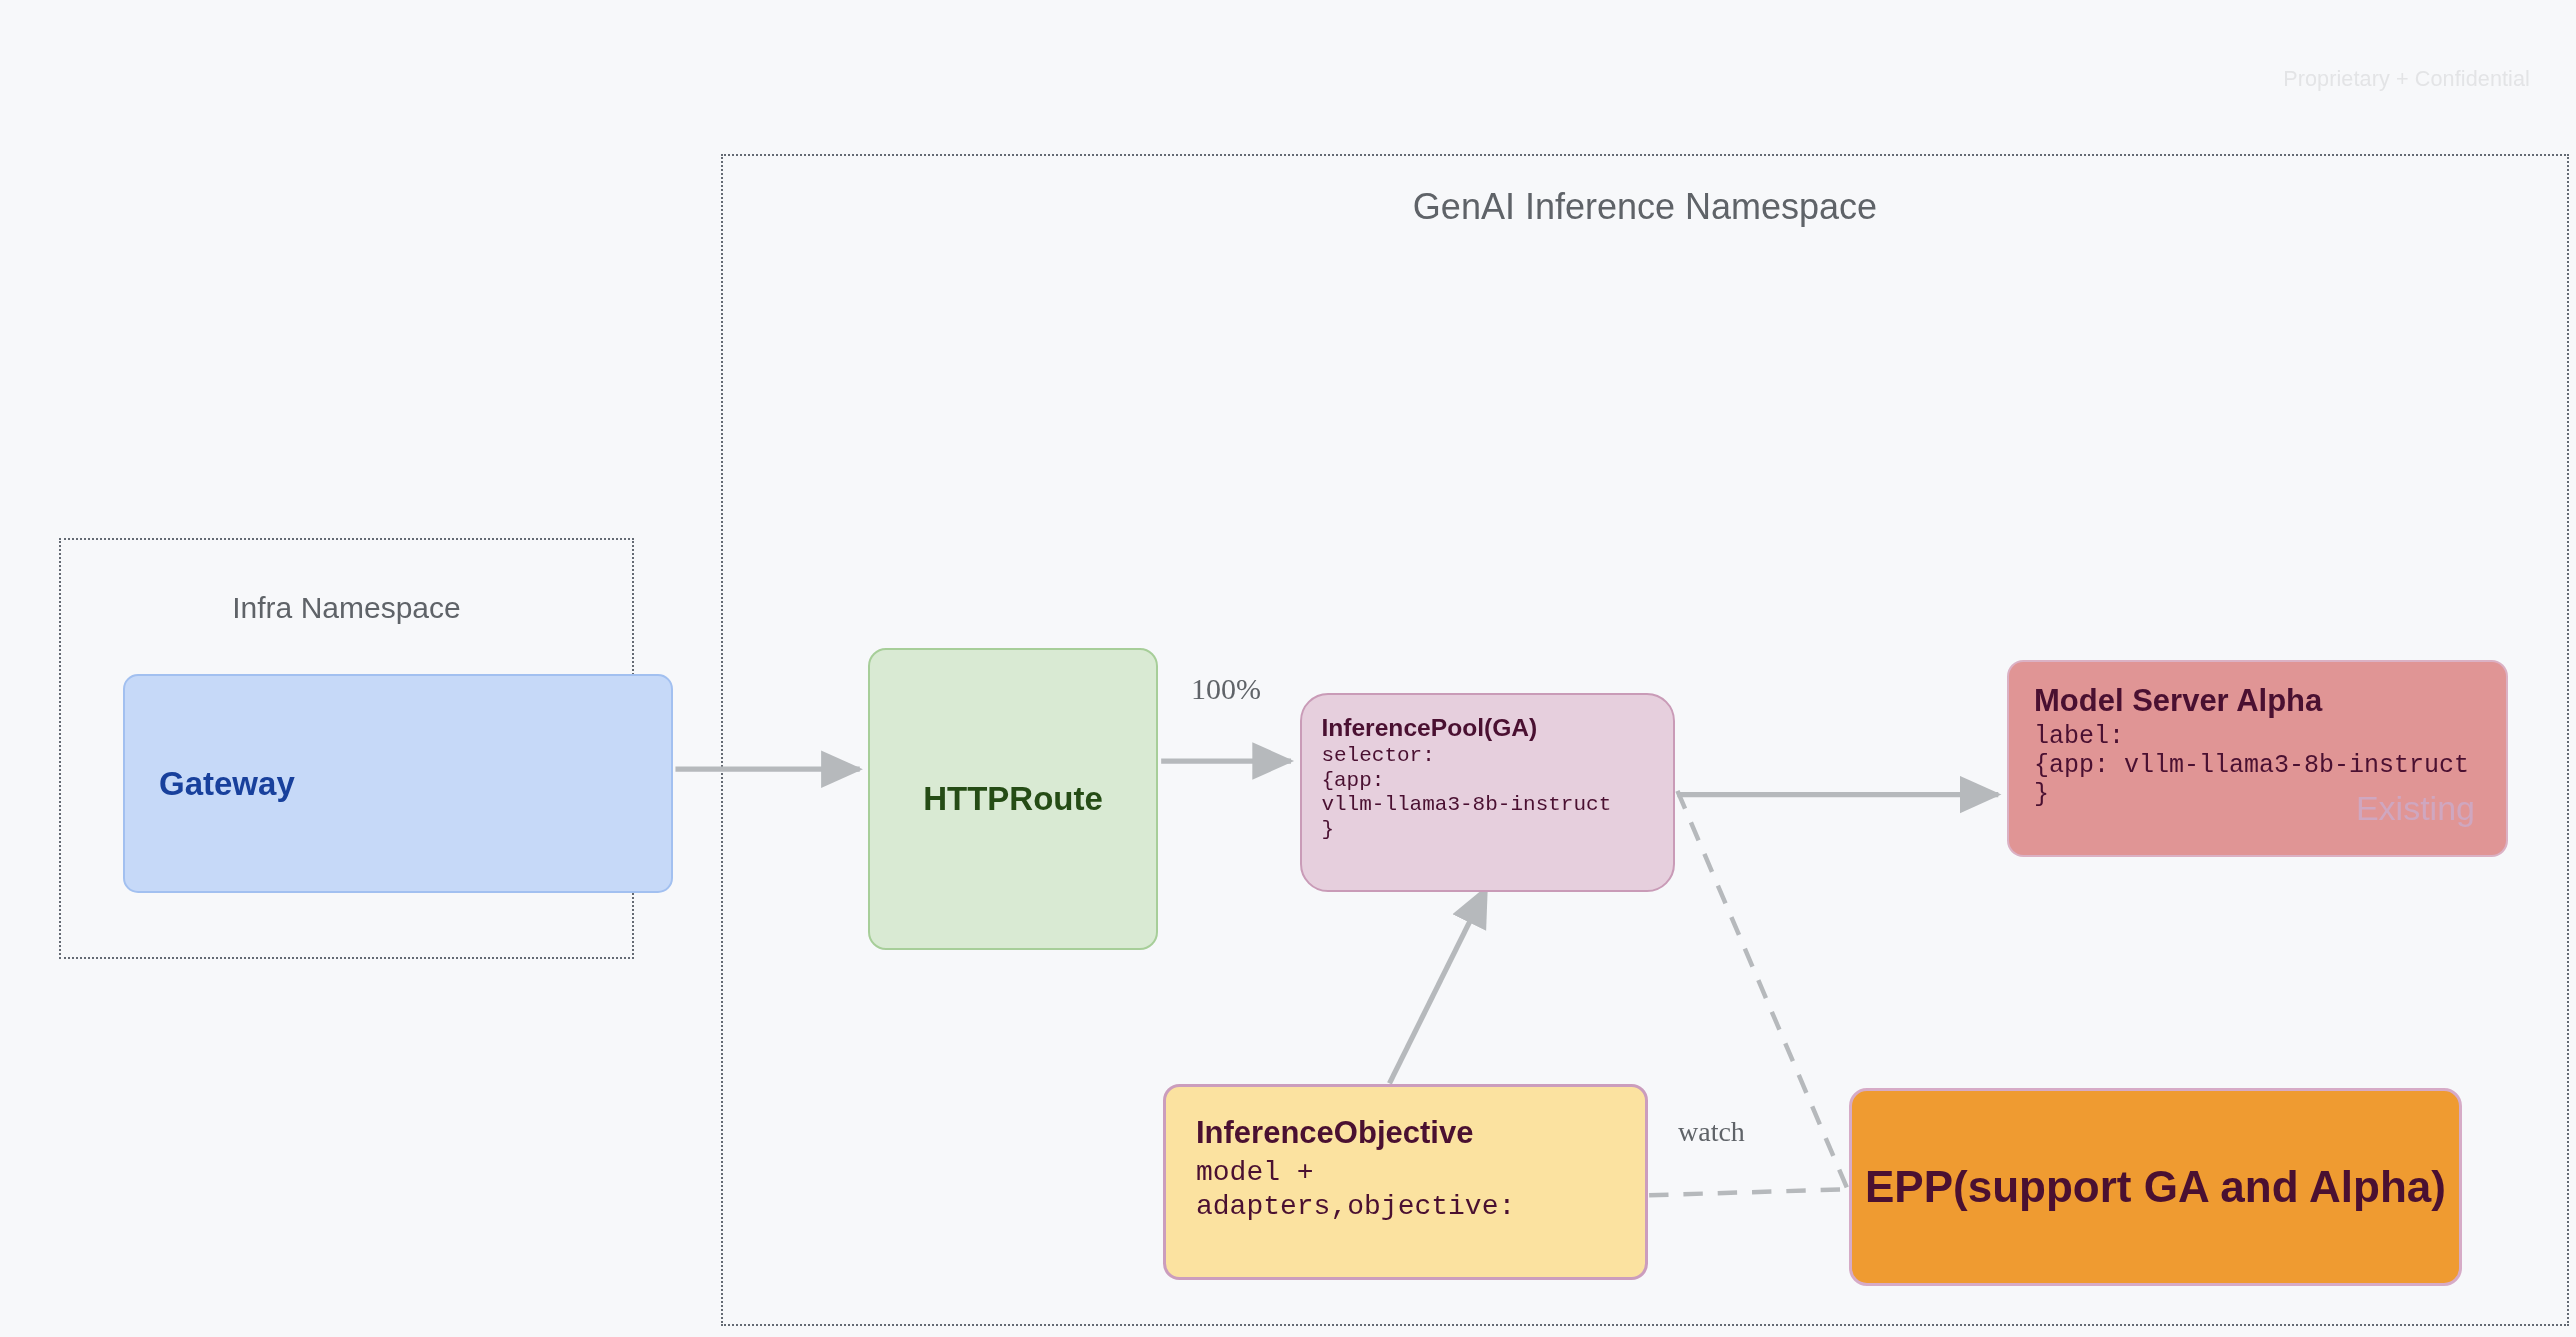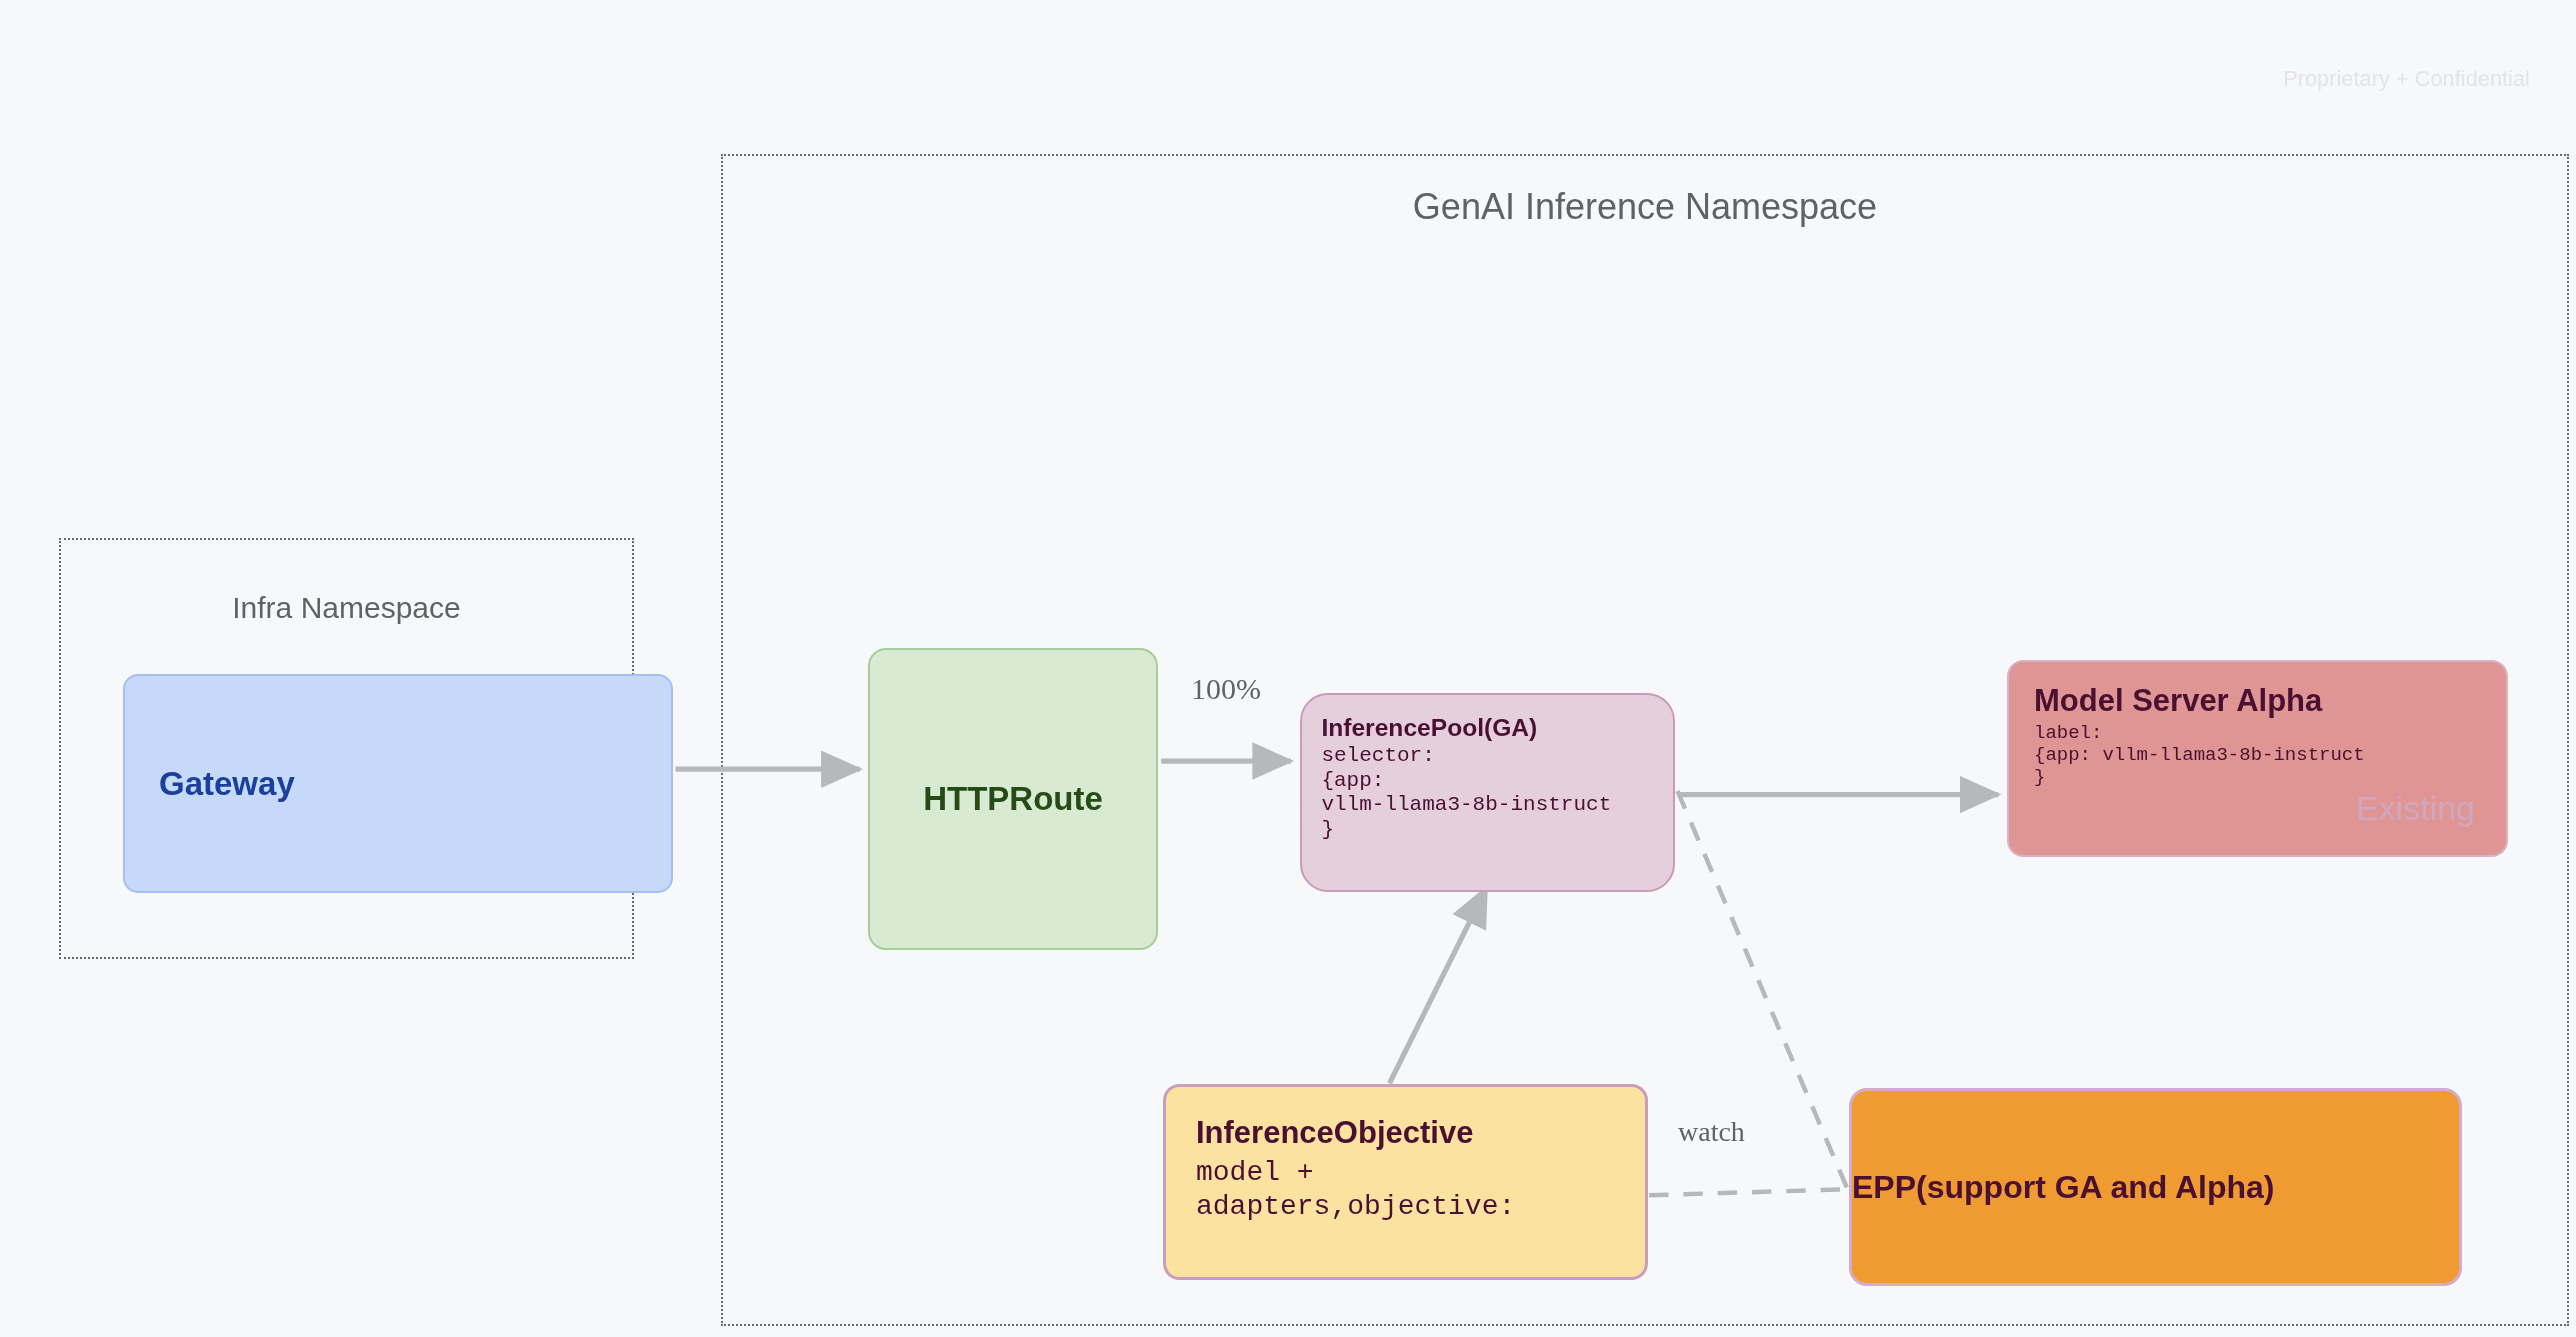--- a/index.html
+++ b/index.html
@@ -119,21 +119,21 @@
 
   
   .node-pods {
     left: 2007px; top: 660px; width: 501px; height: 197px;
     background: #e09595;
     border: 2.2px solid #dbb1c4;
     border-radius: 16.4px;
     padding: 21px 0 0 25px;
   }
   .node-pods .title { font-size: 31px; color: #4a1031; margin-bottom: 3px; }
-  .node-pods .code  { font-size: 19px; color: #4a1031; line-height: 1.16; }
+  .node-pods .code  { font-size: 25px; color: #4a1031; line-height: 1.16; }
   .node-pods .existing {
     position: absolute;
     right: 31px; bottom: 27px;
     font-size: 34px;
     color: #cfa7c0;
     font-family: "Liberation Sans", sans-serif;
     white-space: nowrap;
   }
 
   
@@ -151,22 +151,22 @@
   .node-epp {
     left: 1849px; top: 1088px; width: 613px; height: 198px;
     background: #ef9b31;
     border: 3px solid #d6abc7;
     border-radius: 18px;
   }
   .node-epp .title {
     position: absolute;
     left: 0; right: 0; top: 50%;
     transform: translateY(-50%);
-    text-align: left;
-    font-size: 32px;
+    text-align: center;
+    font-size: 44px;
     color: #4a1031;
   }
 
   
   #edges {
     position: absolute;
     left: 0; top: 0;
     width: 2576px;
     height: 1337px;
     pointer-events: none;

